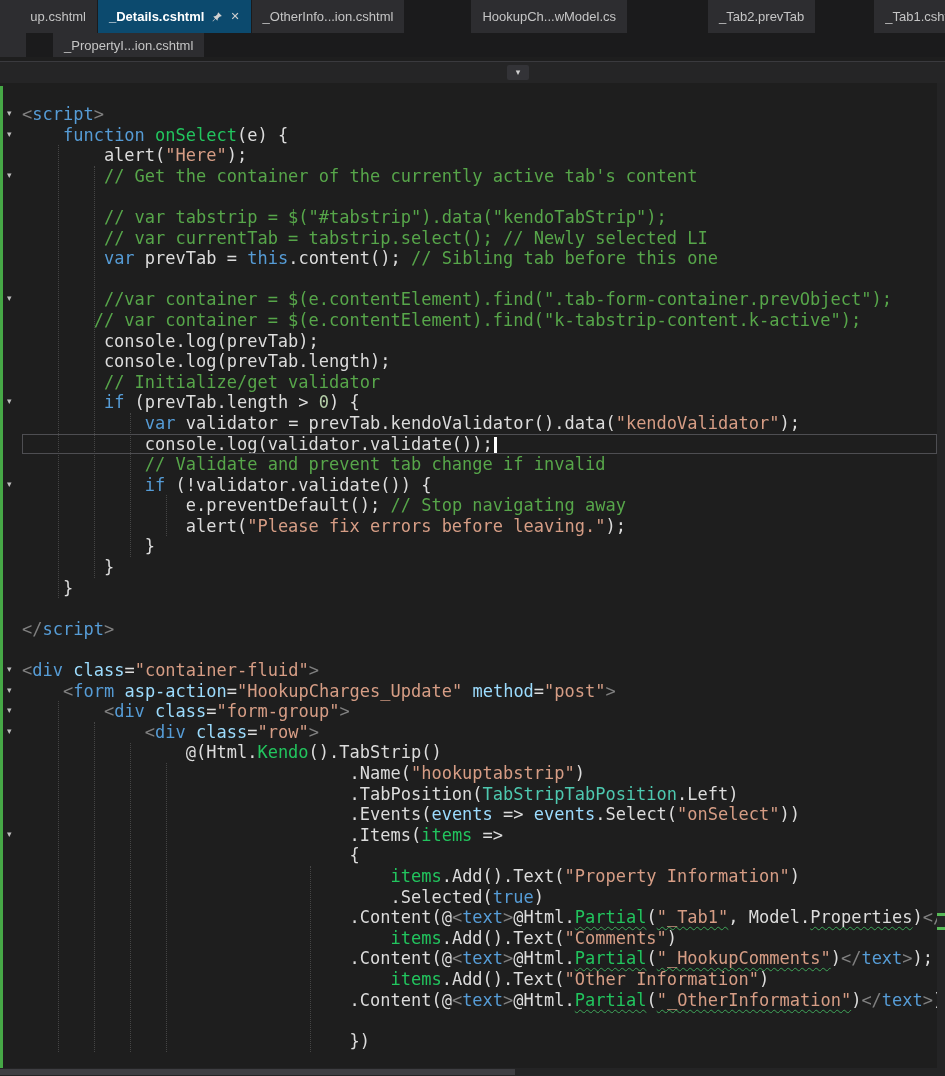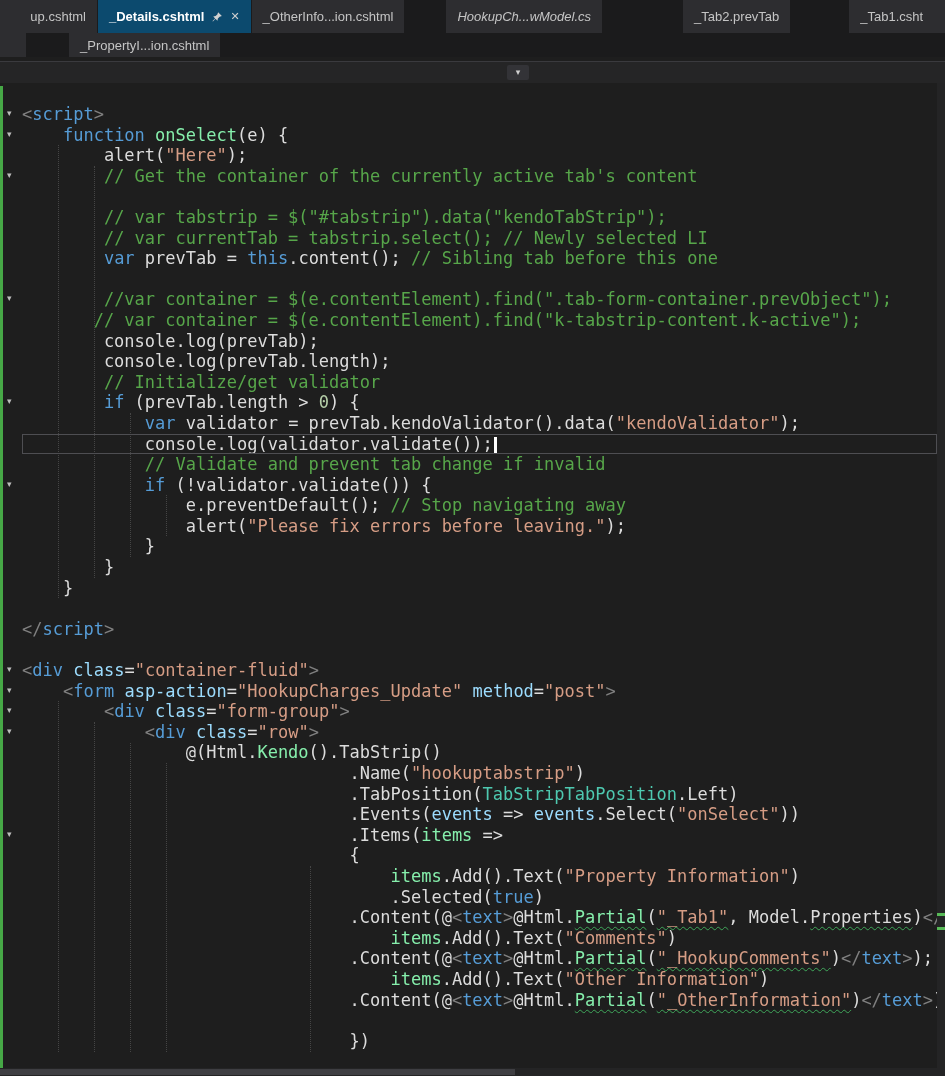--- a/index.html
+++ b/index.html
@@ -28,21 +28,21 @@
   
   .editor{position:absolute;top:83px;left:0;right:0;bottom:0;background:#1e1e1e;overflow:hidden;}
   .change-strip{position:absolute;left:0;top:3px;bottom:0;width:3px;background:#46a846;z-index:5;}
   .guide{position:absolute;border-left:1px dotted #454545;width:0;z-index:0;}
   .code{position:absolute;left:22px;top:21px;right:8px;z-index:1;}
   .cl{height:20.6px;line-height:20.6px;font-family:"DejaVu Sans Mono",monospace;font-size:17px;
       white-space:pre;color:#dcdcdc;}
   .cl.cur{outline:1px solid #4e4e52;outline-offset:-1px;}
   .caret{display:inline-block;width:3px;height:16px;background:#ffffff;vertical-align:middle;margin-left:1px;}
   .t-p{color:#dcdcdc}.t-k{color:#569cd6}.t-s{color:#d69d85}.t-c{color:#57a64a}.t-d{color:#808080}
-  .t-a{color:#9cdcfe}.t-y{color:#86efac}.t-t{color:#4ec9b0}.t-n{color:#b5cea8}
+  .t-a{color:#9cdcfe}.t-y{color:#22c55e}.t-t{color:#4ec9b0}.t-n{color:#b5cea8}
   .squig{text-decoration-line:underline;text-decoration-style:wavy;text-decoration-color:#3fa75a;
          text-decoration-thickness:1px;text-underline-offset:3px;}
   .fold{position:absolute;left:7px;color:#bdbdbd;font-size:9px;line-height:9px;z-index:2;
         font-family:"DejaVu Sans",sans-serif;cursor:default;}
 
   
   .vscroll{position:absolute;right:0;top:0;bottom:0;width:8px;background:#242425;z-index:6;}
   .vscroll .mk{position:absolute;left:0;right:0;height:3px;background:#57b957;}
   .hscroll{position:absolute;left:0;right:8px;bottom:0;height:8px;background:#242425;z-index:6;}
   .hscroll .thumb{position:absolute;left:0;top:1px;bottom:1px;width:55%;background:#3e3e42;}
@@ -61,35 +61,35 @@
         <span>
           <svg width="12" height="12" viewBox="0 0 16 16" fill="#d0d0d0">
             <path d="M9.5 1.5 L14.5 6.5 L11.5 7.6 L9.2 9.9 L8.6 13 L6 10.4 L2.6 13.9 L2 13.3 L5.5 9.9 L3 7.4 L6.1 6.8 L8.4 4.5 Z"></path>
           </svg>
         </span>
         <span class="close-x">✕</span>
       </div>
       <div class="tab">
         <span>_OtherInfo...ion.cshtml</span>
       </div>
-      <div class="tab" style="margin-left: 41px; font-style: italic;">
+      <div class="tab" style="margin-left: 66px;">
         <span>HookupCh...wModel.cs</span>
       </div>
       <div class="tab" style="margin-left: 80px;">
         <span>_Tab2.prevTab</span>
       </div>
       <div class="tab clipped-right" style="margin-left: 58px;">
         <span>_Tab1.csht</span>
       </div>
     </div>
   <div class="tabrow" id="row2">
       <div class="tab stub">
         <span></span>
       </div>
-      <div class="tab" style="margin-left: 42px;">
+      <div class="tab" style="margin-left: 26px;">
         <span>_PropertyI...ion.cshtml</span>
       </div>
     </div>
 
   <div class="spacer"></div>
 
   <div class="band">
     <button class="dd">▾</button>
   </div>
 

